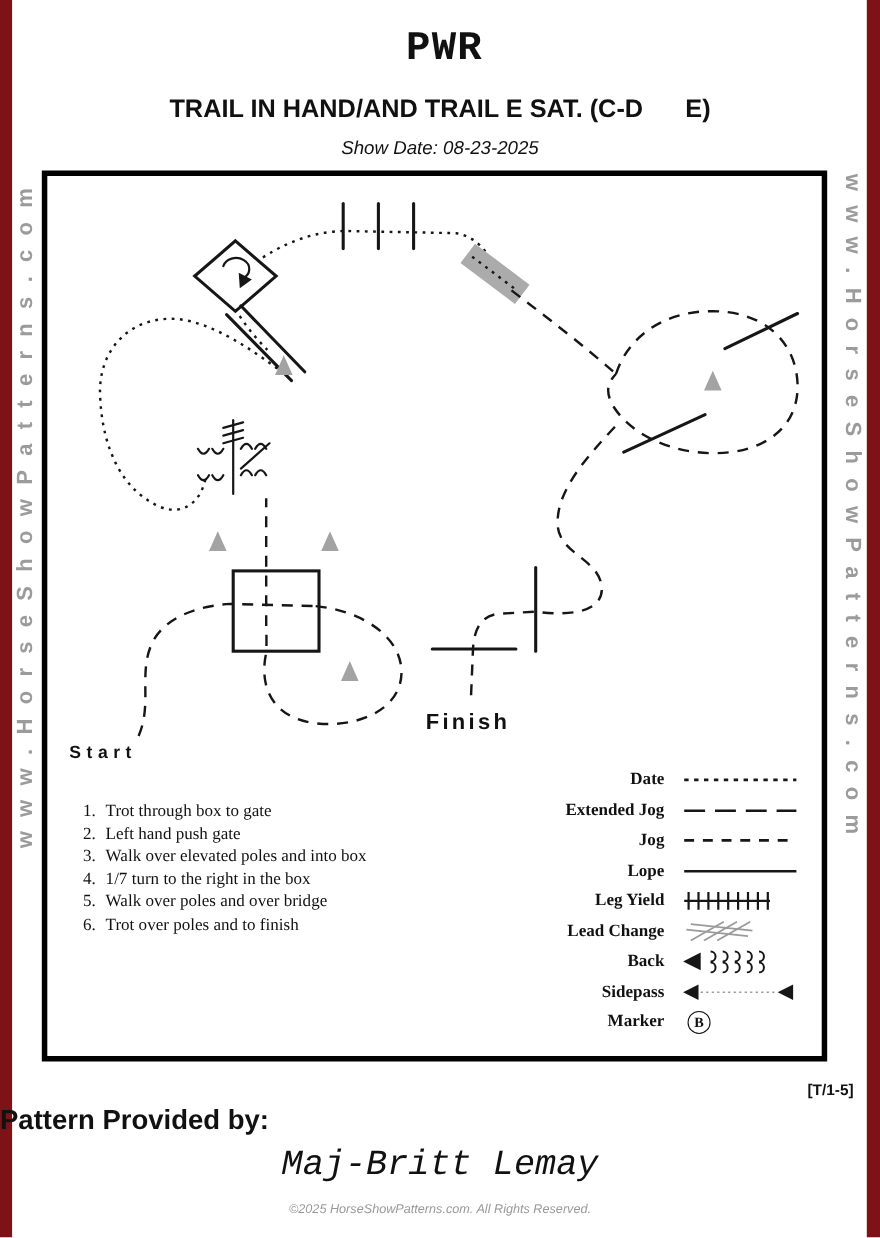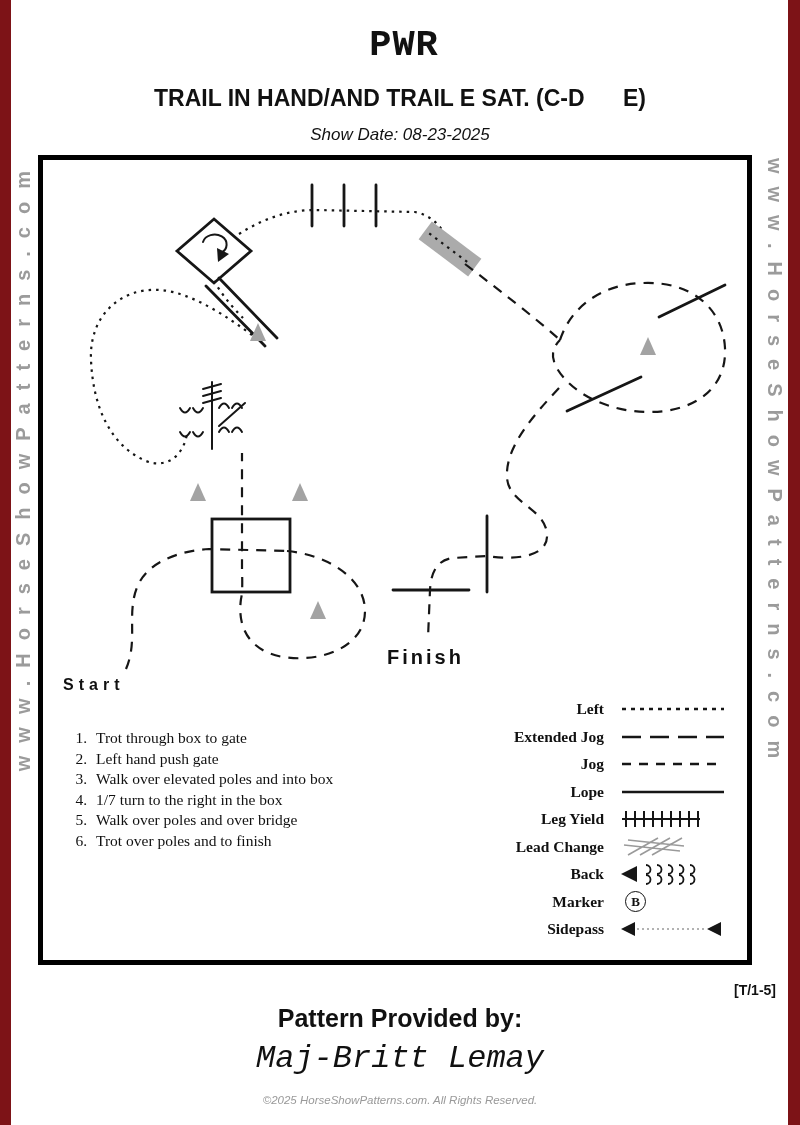--- a/index.html
+++ b/index.html
@@ -46,21 +46,21 @@
   .legend { position:absolute; right:17px; top:538px; }
   .legend-row { display:flex; align-items:center; height:22px; margin-bottom:5.5px; }
   .legend-label { width:148px; text-align:right; font-family:"Liberation Serif", serif;
                   font-weight:700; font-size:15.5px; padding-right:16px; }
   .legend-sample { width:110px; height:22px; display:flex; align-items:center; }
   .marker-b { display:inline-block; width:21px; height:21px; border:1.6px solid #111; border-radius:50%;
               text-align:center; line-height:20px; font-family:"Liberation Serif", serif;
               font-weight:700; font-size:13px; margin-left:5px; }
 
   .pattern-code { position:absolute; top:982px; right:24px; font-weight:700; font-size:14px; }
-  .provided-by { position:absolute; top:1004px; left:0; width:100%; text-align:center;
+  .provided-by { position:absolute; top:1004px; left:0; width:100%; text-align:left;
                  font-weight:700; font-size:25px; }
   .provider-name { position:absolute; top:1040px; left:0; width:100%; text-align:center;
                    font-style:italic; font-size:32px; font-family:Liberation Mono, monospace; }
   .copyright { position:absolute; top:1094px; left:0; width:100%; text-align:center;
                font-size:11.5px; font-style:italic; color:#999; }
 </style>
 </head>
 <body>
 
 <div class="page">
@@ -178,21 +178,21 @@
         <span class="instr-text">Walk over poles and over bridge</span>
       </div>
       <div class="instr-row">
         <span class="instr-num">6.</span>
         <span class="instr-text">Trot over poles and to finish</span>
       </div>
     </div>
 
     <div class="legend">
       <div class="legend-row">
-        <span class="legend-label">Left</span>
+        <span class="legend-label">Date</span>
         <span class="legend-sample">
           <svg width="110" height="22">
               <line x1="2" y1="11" x2="104" y2="11" stroke="#161616" stroke-width="2.4" stroke-dasharray="4 5"></line>
             </svg>
         </span>
       </div>
       <div class="legend-row">
         <span class="legend-label">Extended Jog</span>
         <span class="legend-sample">
           <svg width="110" height="22">
@@ -236,35 +236,35 @@
         <span class="legend-label">Back</span>
         <span class="legend-sample">
           <svg width="110" height="22">
             <polygon points="1,11 17,3 17,19" fill="#161616"></polygon>
             <path d="M26,2 a4.5,4.5 0 0 1 0,9 M37,2 a4.5,4.5 0 0 1 0,9 M48,2 a4.5,4.5 0 0 1 0,9 M59,2 a4.5,4.5 0 0 1 0,9 M70,2 a4.5,4.5 0 0 1 0,9" stroke="#161616" stroke-width="1.8" fill="none"></path>
             <path d="M26,12 a4.5,4.5 0 0 1 0,9 M37,12 a4.5,4.5 0 0 1 0,9 M48,12 a4.5,4.5 0 0 1 0,9 M59,12 a4.5,4.5 0 0 1 0,9 M70,12 a4.5,4.5 0 0 1 0,9" stroke="#161616" stroke-width="1.8" fill="none"></path>
           </svg>
         </span>
       </div>
       <div class="legend-row">
-        <span class="legend-label">Marker</span>
-        <span class="legend-sample">
-          <span class="marker-b">B</span>
-        </span>
-      </div>
-      <div class="legend-row">
         <span class="legend-label">Sidepass</span>
         <span class="legend-sample">
           <svg width="110" height="22">
             <polygon points="1,11 15,4 15,18" fill="#161616"></polygon>
             <line x1="17" y1="11" x2="85" y2="11" stroke="#999999" stroke-width="1.4" stroke-dasharray="2 3"></line>
             <polygon points="87,11 101,4 101,18" fill="#161616"></polygon>
           </svg>
         </span>
       </div>
+      <div class="legend-row">
+        <span class="legend-label">Marker</span>
+        <span class="legend-sample">
+          <span class="marker-b">B</span>
+        </span>
+      </div>
     </div>
 
   </div>
 
   <div class="pattern-code">[T/1-5]</div>
   <div class="provided-by">Pattern Provided by:</div>
   <div class="provider-name">Maj-Britt Lemay</div>
   <div class="copyright">©2025 HorseShowPatterns.com. All Rights Reserved.</div>
 
 </div>

